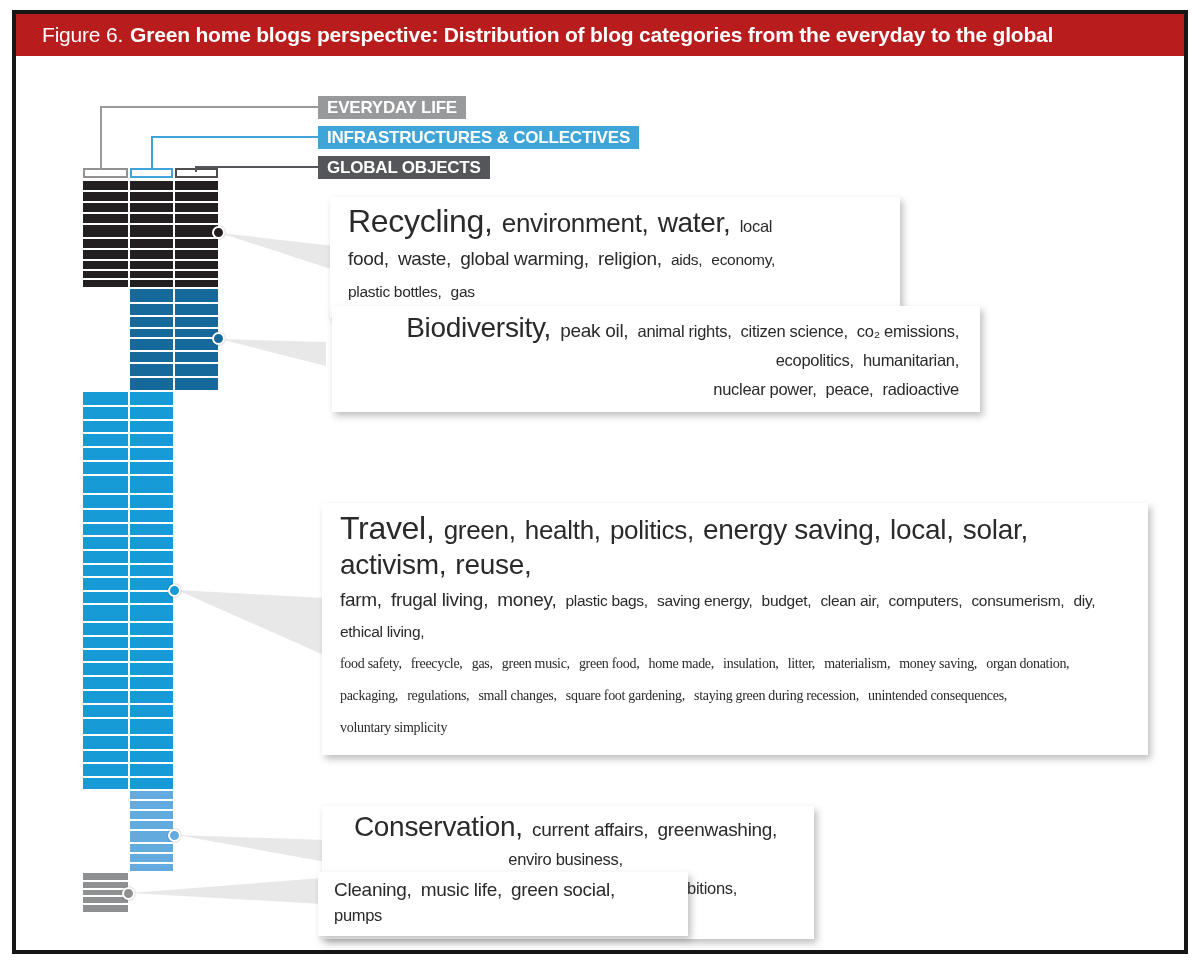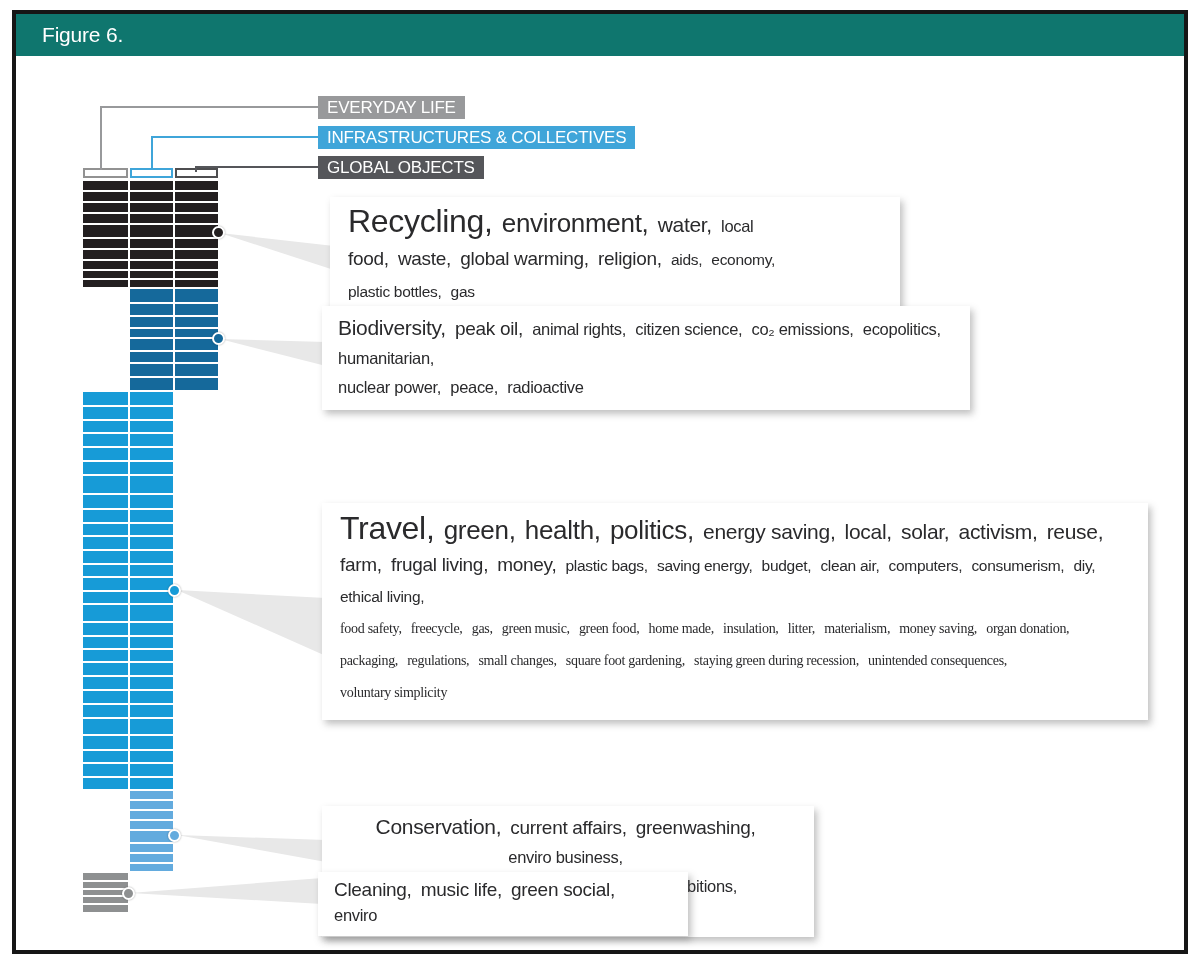--- a/index.html
+++ b/index.html
@@ -10,21 +10,21 @@
   #frame{position:absolute;left:12px;top:10px;width:1168px;height:936px;
     border:4px solid #161616;background:#fff;}
   #titlebar{position:absolute;left:0;top:0;width:100%;height:42px;
     display:flex;align-items:center;box-sizing:border-box;padding-left:26px;
     color:#fff;font-size:21px;letter-spacing:-0.2px;}
   #titlebar .fig-label{font-weight:400;margin-right:7px;white-space:pre;}
   #titlebar .fig-title{font-weight:700;}
 
   
   .legend-item{position:absolute;left:318px;height:23px;display:flex;align-items:center;
-    padding:0 9px;color:#fff;font-size:17px;letter-spacing:-0.2px;white-space:nowrap;z-index:4;}
+    padding:0 9px;color:#fff;font-size:17px;letter-spacing:-0.2px;white-space:nowrap;z-index:4;font-weight:bold;}
   .conn{position:absolute;z-index:3;}
 
   
   .cap{position:absolute;height:10px;background:#fff;box-sizing:border-box;border:2px solid #999;z-index:2;}
 
   
   .cluster{position:absolute;z-index:2;}
   .rows{position:absolute;inset:0;display:flex;flex-direction:column;gap:2px;}
   .rows .row{flex-basis:0;width:100%;}
   .stripe{position:absolute;top:0;bottom:0;width:2px;background:#fff;z-index:3;}
@@ -33,34 +33,35 @@
   .dot{position:absolute;width:9px;height:9px;border-radius:50%;
     border:2px solid #fff;box-shadow:0 0 2px rgba(0,0,0,0.35);z-index:6;}
 
   
   #wedges{position:absolute;left:0;top:0;z-index:1;pointer-events:none;}
 
   
   .callout{position:absolute;background:#fff;z-index:5;color:#2a2a2c;
     box-shadow:3px 4px 7px rgba(90,90,90,0.38);letter-spacing:-0.3px;}
   .callout .t{margin-right:5px;white-space:nowrap;}
-  .s1{font-size:32px;} .s2{font-size:26px;} .s3{font-size:21px;} .s4{font-size:19px;}
+  .s1{font-size:32px;} .s2{font-size:26px;} .s3{font-size:28px;} .s4{font-size:19px;}
   .s5{font-size:16.5px;} .s6{font-size:15.5px;} .s7{font-size:14px;font-family:Liberation Serif, serif;}
   #box-recycling{left:330px;top:197px;width:570px;padding:8px 18px 10px;line-height:32px;box-sizing:border-box;}
-  #box-biodiversity{left:322px;top:306px;width:648px;padding:8px 16px;line-height:28px;box-sizing:border-box;}
+  #box-biodiversity{left:332px;top:306px;width:648px;padding:8px 16px;line-height:28px;box-sizing:border-box;text-align:right;}
   #box-travel{left:322px;top:503px;width:826px;padding:10px 18px 12px;line-height:31px;box-sizing:border-box;}
   #box-conservation{left:322px;top:806px;width:492px;padding:7px 16px;line-height:28px;box-sizing:border-box;text-align:center;}
   #box-cleaning{left:318px;top:872px;width:370px;padding:6px 16px 8px;line-height:24px;box-sizing:border-box;}
 </style>
 </head>
 <body>
 
 <div id="frame">
-  <div id="titlebar" style="background: #0f766e;">
+  <div id="titlebar" style="background: #b91c1c;">
     <span class="fig-label">Figure 6.</span>
+    <span class="fig-title">Green home blogs perspective: Distribution of blog categories from the everyday to the global</span>
   </div>
 </div>
 
 <svg id="wedges" width="1200" height="965" viewBox="0 0 1200 965">
   <polygon points="220,233 334,246 334,270" fill="#e8e8e8"></polygon>
   <polygon points="220,339 326,342 326,366" fill="#e8e8e8"></polygon>
   <polygon points="177,590 326,598 326,656" fill="#e8e8e8"></polygon>
   <polygon points="177,835 326,840 326,862" fill="#e8e8e8"></polygon>
   <polygon points="130,893 322,878 322,904" fill="#e8e8e8"></polygon>
 </svg>
@@ -167,13 +168,13 @@
 <div class="dot" style="left: 212px; top: 226px; background: rgb(35, 31, 32);"></div>
 <div class="dot" style="left: 212px; top: 332px; background: rgb(21, 105, 155);"></div>
 <div class="dot" style="left: 168px; top: 584px; background: rgb(23, 155, 215);"></div>
 <div class="dot" style="left: 168px; top: 829px; background: rgb(99, 171, 222);"></div>
 <div class="dot" style="left: 122px; top: 887px; background: rgb(142, 144, 145);"></div>
 
 <div class="callout" id="box-recycling"><span class="t s1">Recycling,</span> <span class="t s2">environment,</span> <span class="t s3">water,</span> <span class="t s5">local</span> <br><span class="t s4">food,</span> <span class="t s4">waste,</span> <span class="t s4">global warming,</span> <span class="t s4">religion,</span> <span class="t s6">aids,</span> <span class="t s6">economy,</span> <span class="t s6">plastic bottles,</span> <span class="t s6">gas</span> </div>
 <div class="callout" id="box-biodiversity"><span class="t s3">Biodiversity,</span> <span class="t s4">peak oil,</span> <span class="t s5">animal rights,</span> <span class="t s5">citizen science,</span> <span class="t s5">co₂ emissions,</span> <span class="t s5">ecopolitics,</span> <span class="t s5">humanitarian,</span> <br><span class="t s5">nuclear power,</span> <span class="t s5">peace,</span> <span class="t s5">radioactive</span> </div>
 <div class="callout" id="box-travel"><span class="t s1">Travel,</span> <span class="t s2">green,</span> <span class="t s2">health,</span> <span class="t s2">politics,</span> <span class="t s3">energy saving,</span> <span class="t s3">local,</span> <span class="t s3">solar,</span> <span class="t s3">activism,</span> <span class="t s3">reuse,</span> <br><span class="t s4">farm,</span> <span class="t s4">frugal living,</span> <span class="t s4">money,</span> <span class="t s6">plastic bags,</span> <span class="t s6">saving energy,</span> <span class="t s6">budget,</span> <span class="t s6">clean air,</span> <span class="t s6">computers,</span> <span class="t s6">consumerism,</span> <span class="t s6">diy,</span> <span class="t s6">ethical living,</span> <br><span class="t s7">food safety,</span> <span class="t s7">freecycle,</span> <span class="t s7">gas,</span> <span class="t s7">green music,</span> <span class="t s7">green food,</span> <span class="t s7">home made,</span> <span class="t s7">insulation,</span> <span class="t s7">litter,</span> <span class="t s7">materialism,</span> <span class="t s7">money saving,</span> <span class="t s7">organ donation,</span> <br><span class="t s7">packaging,</span> <span class="t s7">regulations,</span> <span class="t s7">small changes,</span> <span class="t s7">square foot gardening,</span> <span class="t s7">staying green during recession,</span> <span class="t s7">unintended consequences,</span> <br><span class="t s7">voluntary simplicity</span> </div>
 <div class="callout" id="box-conservation"><span class="t s3">Conservation,</span> <span class="t s4">current affairs,</span> <span class="t s4">greenwashing,</span> <span class="t s5">enviro business,</span> <br><span class="t s5">nature of wealth,</span> <span class="t s5">planning,</span> <span class="t s5">shows &amp; exhibitions,</span> <span class="t s5">social commentary</span> </div>
-<div class="callout" id="box-cleaning"><span class="t s4">Cleaning,</span> <span class="t s4">music life,</span> <span class="t s4">green social,</span> <span class="t s5">enviro</span> </div>
+<div class="callout" id="box-cleaning"><span class="t s4">Cleaning,</span> <span class="t s4">music life,</span> <span class="t s4">green social,</span> <span class="t s5">pumps</span> </div>
 
 </body></html>

